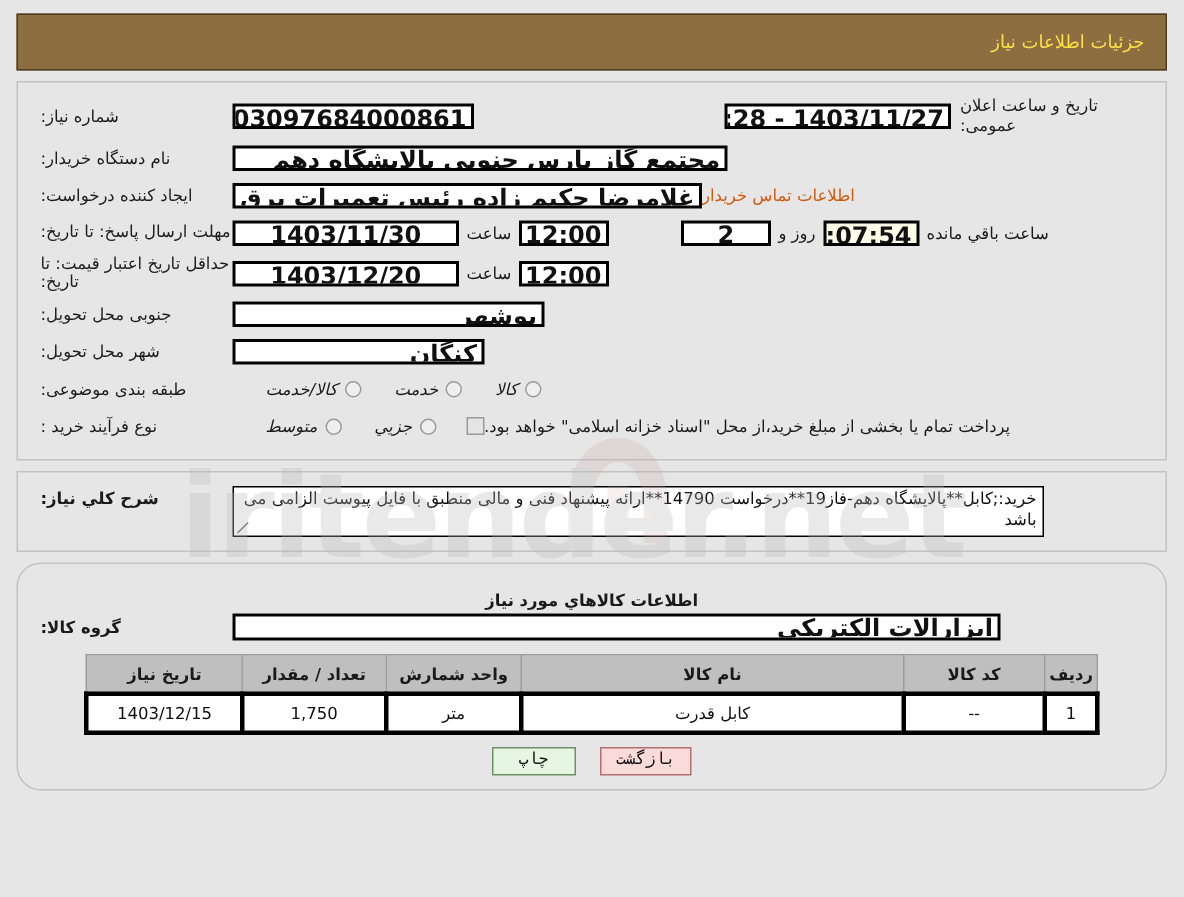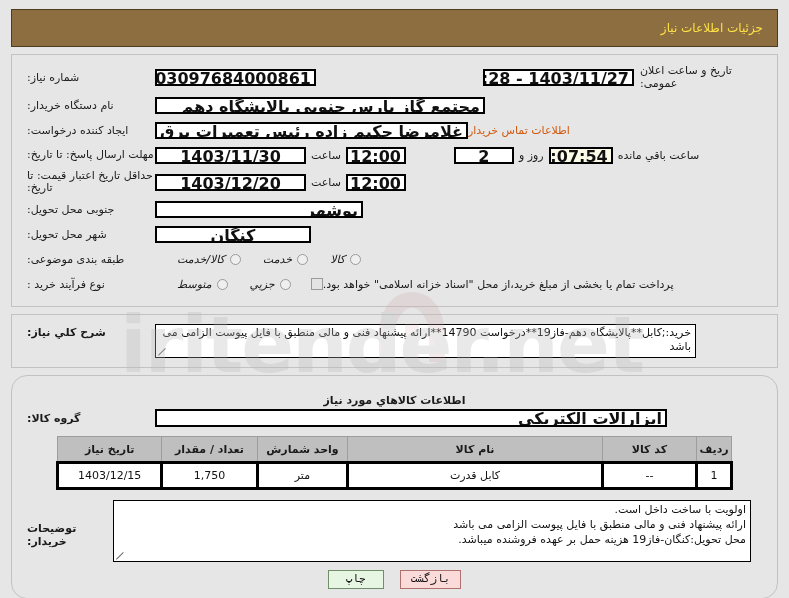--- a/index.html
+++ b/index.html
@@ -112,21 +112,21 @@
   }
   .inp.center { text-align: center; }
   .inp.tall   { height: 18px; line-height: 16px; }
 
   .w-num    { width: 161px; }
   .w-org    { width: 330px; }
   .w-req    { width: 313px; }
   .w-date   { width: 151px; }
   .w-hour   { width: 60px; }
   .w-prov   { width: 208px; padding-left: 48px; }
-  .w-city   { width: 156px; text-align: center; }
+  .w-city   { width: 168px; }
   .w-ann    { width: 151px; }
   .w-days   { width: 60px; }
   .w-left   { width: 64px; background: #fbfbe7; }
   .w-group  { width: 512px; }
 
   .mini-lbl {
     font-size: 11px;
     padding: 0 5px;
     white-space: nowrap;
   }
@@ -438,29 +438,19 @@
         <td>1</td>
         <td>--</td>
         <td>کابل قدرت</td>
         <td>متر</td>
         <td>1,750</td>
         <td>1403/12/15</td>
       </tr>
     </tbody>
   </table>
 
-  <div class="notes-row">
-    <div style="flex:1 1 auto;"></div>
-    <div class="ta notes-ta">
-      <div>اولویت با ساخت داخل است.</div>
-      <div>ارائه پیشنهاد فنی و مالی منطبق با فایل پیوست الزامی می باشد</div>
-      <div>محل تحویل:کنگان-فاز19 هزینه حمل بر عهده فروشنده میباشد.</div>
-      <span class="grip"></span>
-    </div>
-    <div class="notes-lbl">توضیحات خریدار:</div>
-  </div>
 
   <div class="footer">
     <button class="btn back">بازگشت</button>
     <button class="btn print">چاپ</button>
   </div>
 
 </div>
 
 </body></html>

